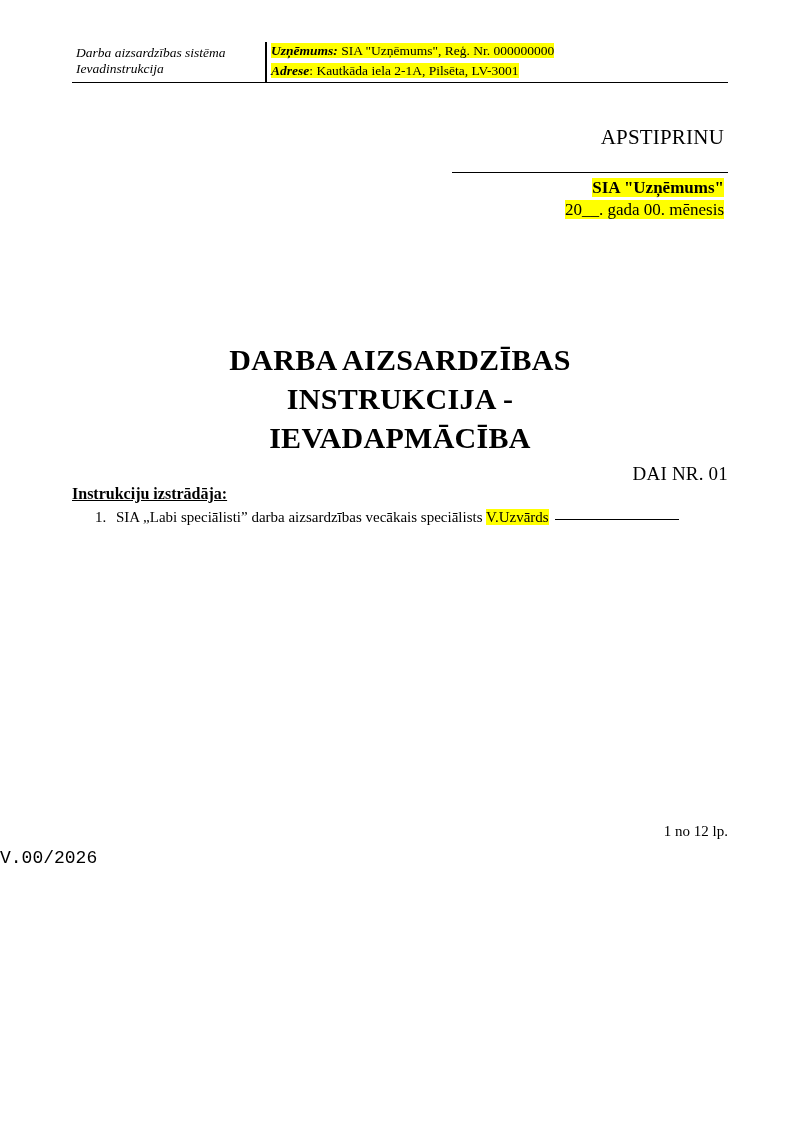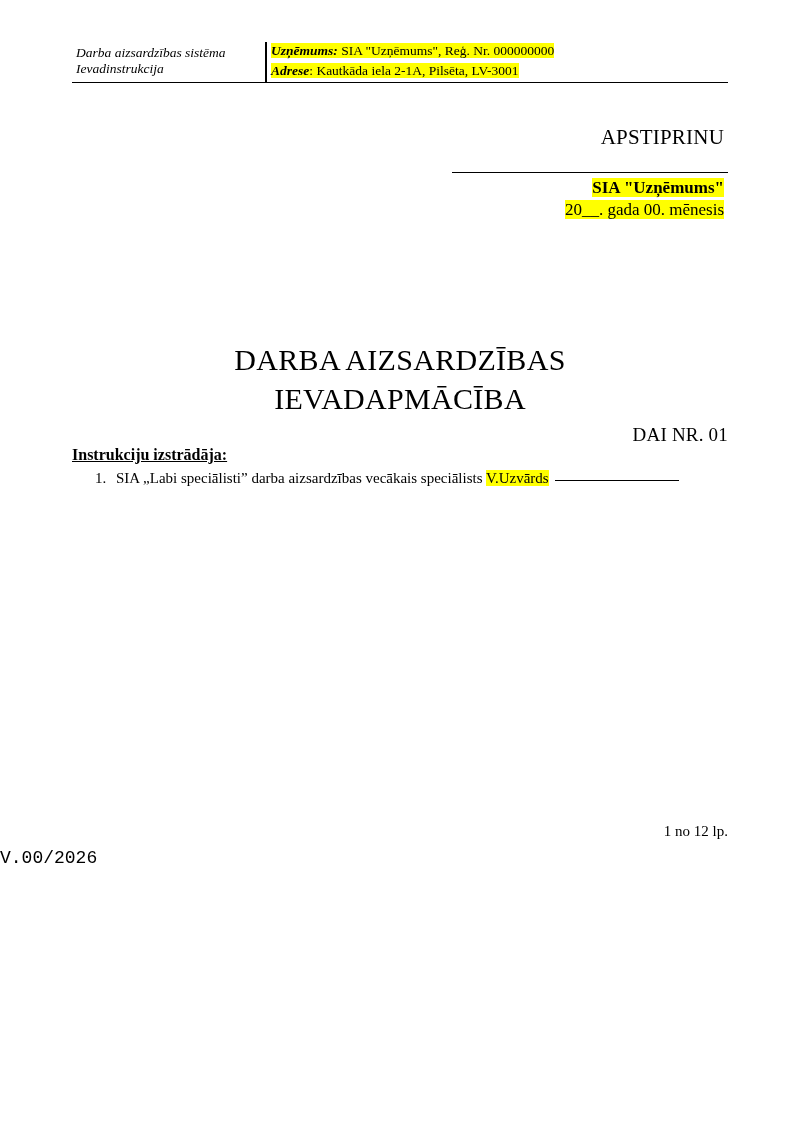--- a/index.html
+++ b/index.html
@@ -89,21 +89,21 @@
     font-size: 17px;
   }
   .date-line {
     font-size: 17px;
   }
 
   
   .doc-title {
     margin-top: 118px;
     text-align: center;
-    font-weight: normal;
+    font-weight: bold;
     font-size: 30px;
     line-height: 1.30;
     letter-spacing: 0.3px;
   }
   .doc-number {
     text-align: right;
     font-size: 19px;
     margin-top: 6px;
     letter-spacing: 0.2px;
   }
@@ -177,20 +177,21 @@
 
   <div class="sign-line"></div>
 
   <div class="approve-lines">
     <div class="company-name"><span class="hl">SIA "Uzņēmums"</span></div>
     <div class="date-line"><span class="hl">20__. gada 00. mēnesis</span></div>
   </div>
 
   <div class="doc-title">
     <div>DARBA AIZSARDZĪBAS</div>
+    <div>INSTRUKCIJA -</div>
     <div>IEVADAPMĀCĪBA</div>
   </div>
   <div class="doc-number">DAI NR. 01</div>
 
   <div class="authors-heading">Instrukciju izstrādāja:</div>
   <ol class="authors">
     <li>
       <span>SIA „Labi speciālisti” darba aizsardzības vecākais speciālists </span><span class="hl">V.Uzvārds</span><span class="author-blank"></span>
     </li>
   </ol>

